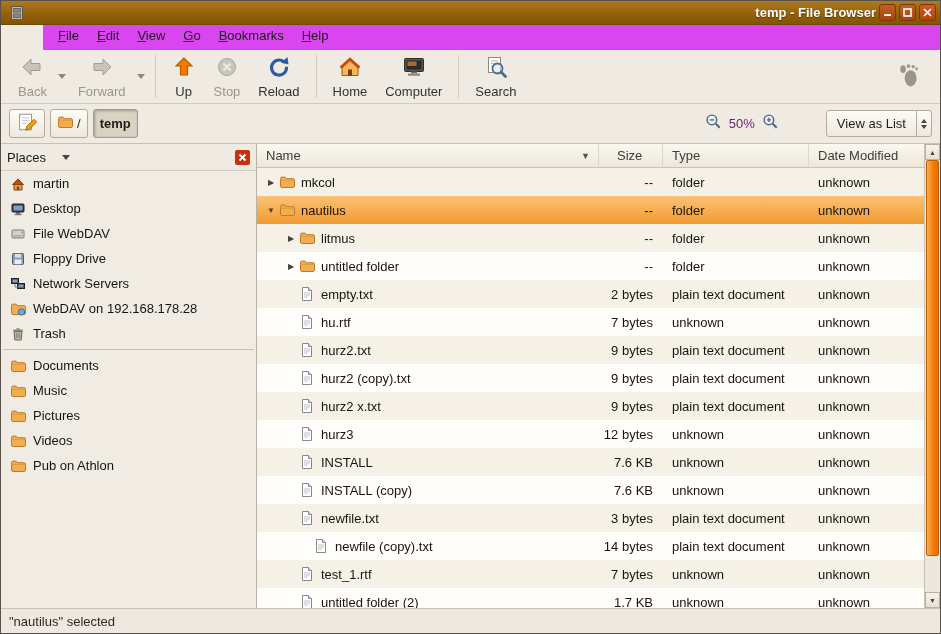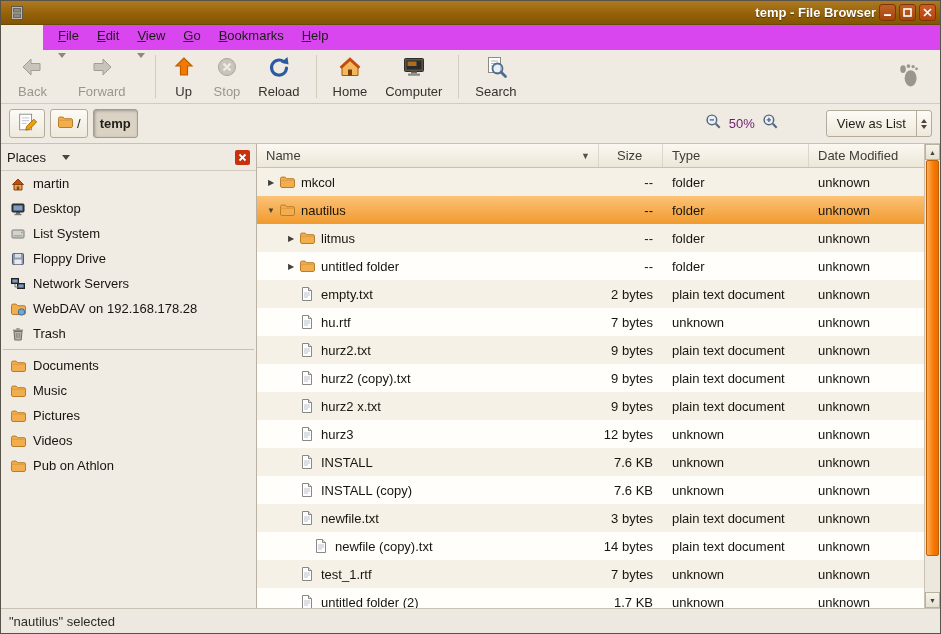--- a/index.html
+++ b/index.html
@@ -16,21 +16,21 @@
   .win-btn.close{background:linear-gradient(#CE5E25,#B1430C);}
   .win-btn svg{display:block;}
 
   
   .menubar{height:25px;flex:0 0 25px;display:flex;background:#d946ef;padding-left:6px;margin-left:42px;}
   .menu-item{padding:3px 9px;font-size:13px;color:#1c1a17;}
   .menu-item u{text-decoration:underline;}
 
   
   .toolbar{height:54px;flex:0 0 54px;display:flex;align-items:center;background:#EFEBE2;border-bottom:1px solid #D3CCBE;padding:2px 8px;}
-  .tb-group{display:flex;align-items:flex-start;}
+  .tb-group{display:flex;align-items:center;}
   .tb-btn{display:flex;flex-direction:column;align-items:center;justify-content:center;padding:2px 9px;border-radius:3px;}
   .tb-btn .tb-label{font-size:13px;color:#35322c;margin-top:1px;}
   .tb-btn.disabled .tb-label{color:#9b968b;}
   .tb-caret{width:13px;display:flex;align-items:center;justify-content:center;}
   .tb-caret i{width:0;height:0;border-left:4px solid transparent;border-right:4px solid transparent;border-top:5px solid #8d887d;}
   .tb-sep{width:1px;background:#D3CCBE;align-self:stretch;margin:3px 7px;}
   .tb-spacer{flex:1;}
   .gnome-foot{margin-right:10px;}
 
   
@@ -295,21 +295,21 @@
             <span class="plabel">Desktop</span>
           </div>
           <div class="place-item">
             <span class="picon">
               <svg width="16" height="16" viewBox="0 0 16 16">
                 <rect x="2" y="4" width="12" height="8" rx="1" fill="#D5D2CC" stroke="#7A7A7A"></rect>
                 <rect x="3.5" y="9" width="9" height="1.6" fill="#AFACA5"></rect>
                 <circle cx="11.8" cy="6.5" r="0.9" fill="#7FBF6F"></circle>
               </svg>
             </span>
-            <span class="plabel">List System</span>
+            <span class="plabel">File WebDAV</span>
           </div>
           <div class="place-item">
             <span class="picon">
               <svg width="16" height="16" viewBox="0 0 16 16">
                 <rect x="2.5" y="2.5" width="11" height="11" rx="1" fill="#8C9BB0" stroke="#4F5B6B"></rect>
                 <rect x="5" y="2.8" width="6" height="3.8" fill="#D9DEE6"></rect>
                 <rect x="4.5" y="8.5" width="7" height="4.8" fill="#E8EBEF"></rect>
               </svg>
             </span>
             <span class="plabel">Floppy Drive</span>

